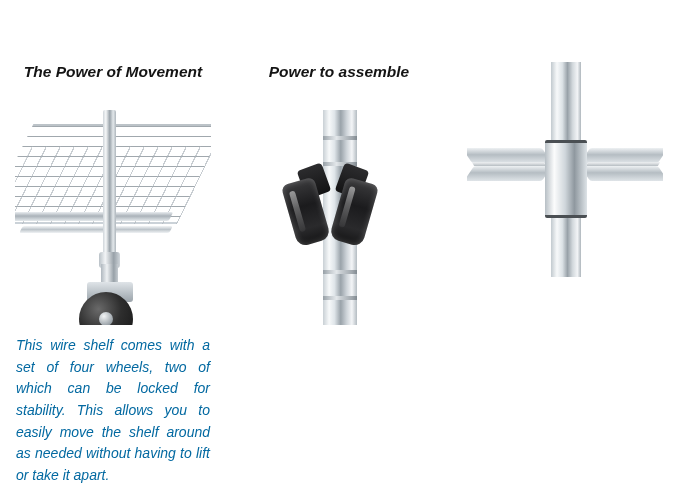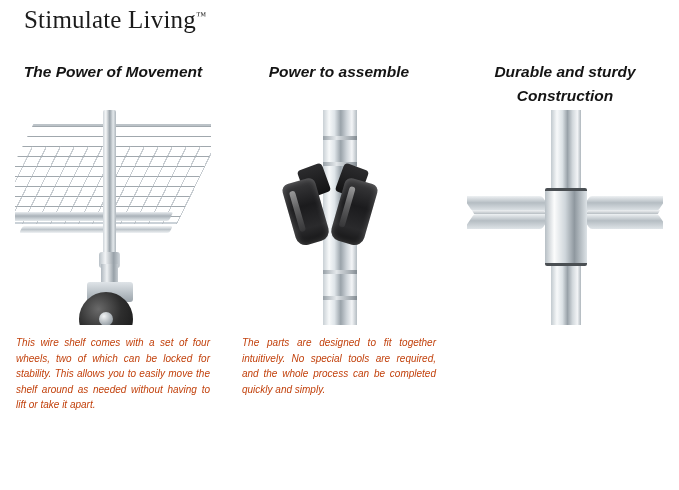--- a/index.html
+++ b/index.html
@@ -65,23 +65,23 @@
     min-height: 48px;
   }
   .figure {
     width: 196px;
     height: 215px;
     margin-top: 2px;
     position: relative;
     overflow: hidden;
   }
   .col-body {
-    font-size: 10px;
+    font-size: 14px;
     line-height: 1.55;
-    color: #c2410c;
+    color: #0369a1;
     text-align: justify;
     text-align-last: left;
     width: 194px;
     margin-top: 10px;
   }
   
   .f1 {
     background: #ffffff;
   }
   .shelf-wrap {
@@ -286,23 +286,20 @@
     opacity: 0.85;
   }
   .arm-t1 { left: 6px; top: 100px; width: 72px; transform: skewX(30deg); }
   .arm-t2 { left: 120px; top: 100px; width: 72px; transform: skewX(-30deg); }
 </style>
 </head>
 <body>
 
 <div class="page">
 
-  <div class="brand">
-    <span>Stimulate Living</span><span class="tm">™</span>
-  </div>
 
   <div class="columns">
 
     <div class="col">
       <div class="col-title">The Power of Movement</div>
       <div class="figure f1">
         <div class="shelf-wrap">
           <div class="shelf-deck"></div>
           <div class="shelf-deck2"></div>
           <div class="shelf-edge"></div>
@@ -328,25 +325,23 @@
         <div class="f2-ring" style="top:186px"></div>
         <div class="clip-arm clip-arm-left"></div>
         <div class="clip-arm clip-arm-right"></div>
         <div class="clip clip-left">
           <div class="clip-gloss"></div>
         </div>
         <div class="clip clip-right">
           <div class="clip-gloss"></div>
         </div>
       </div>
-      <div class="col-body">The parts are designed to fit together intuitively. No special tools are required, and the whole process can be completed quickly and simply.</div>
     </div>
 
     <div class="col">
-      <div class="col-title">Durable and sturdy Construction</div>
       <div class="figure f3">
         <div class="f3-post"></div>
         <div class="arm arm-l1"></div>
         <div class="arm arm-r1"></div>
         <div class="arm-thin arm-t1"></div>
         <div class="arm-thin arm-t2"></div>
         <div class="arm arm-l2"></div>
         <div class="arm arm-r2"></div>
         <div class="f3-sleeve"></div>
       </div>

